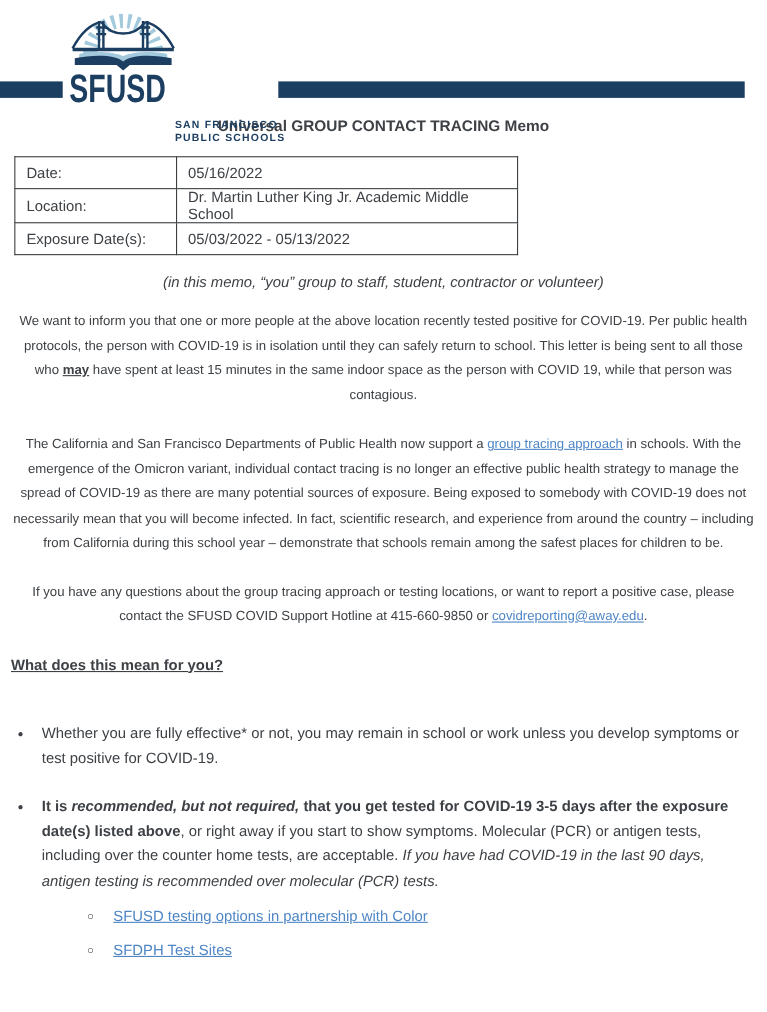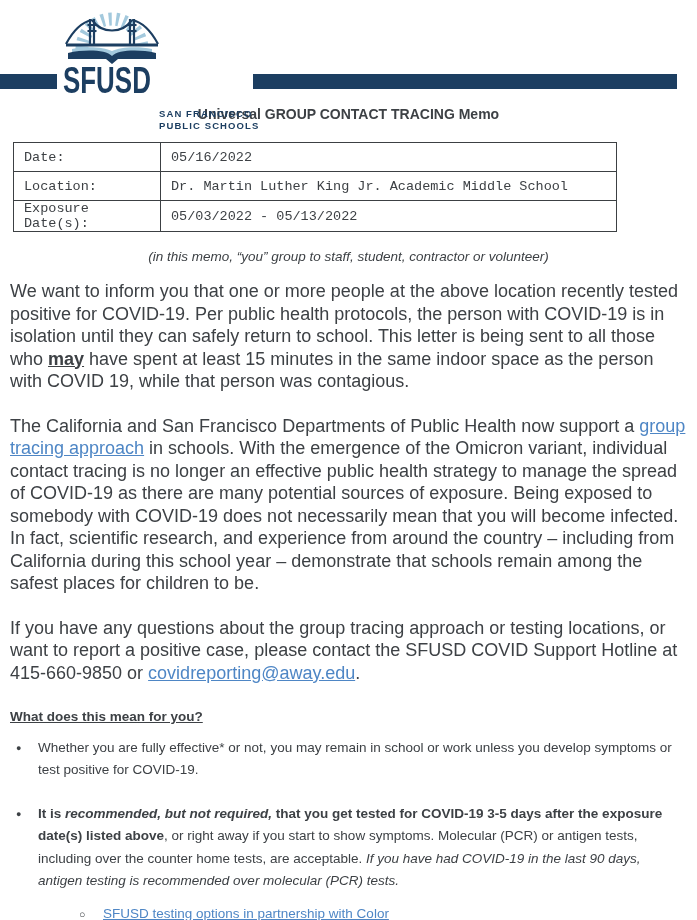--- a/index.html
+++ b/index.html
@@ -37,50 +37,50 @@
   
   .content{padding:0 10px;}
   .doc-title{
     margin-top:4px;
     text-align:center;
     font-size:14px;font-weight:700;
   }
   table.info{
     border-collapse:collapse;
     margin:20px 0 0 3px;
-    width:604px;
+    width:458px;
     table-layout:fixed;
-    font-family:Liberation Mono, monospace;
   }
   table.info td{
     border:1px solid #3c4043;
     height:28px;
     font-size:13.5px;
     padding:0 6px 0 10px;
     vertical-align:middle;
   }
   td.lbl{width:130px;}
   td.val{padding-left:15px;}
   .memo-note{
     margin-top:17px;
     text-align:center;
     font-style:italic;
     font-size:13.5px;
   }
   .para{
     margin:0 0 22px 0;
-    font-size:18px;
+    font-size:12px;
     line-height:22.5px;
+    text-align:center;
   }
   .para.first{margin-top:16px;}
   .section-heading{
     font-size:13.5px;font-weight:700;
     text-decoration:underline;
     line-height:22.5px;
-    margin:0 0 8px 0;
+    margin:0 0 40px 0;
   }
   .doclink{color:var(--link);text-decoration:underline;cursor:pointer;}
   
   .blist{margin:0;}
   .li{display:flex;font-size:13.5px;line-height:22.5px;margin:0 0 21px 0;}
   .li .marker{flex:0 0 22px;padding-left:6px;font-size:9px;line-height:22.5px;}
   .li .li-text{flex:1;}
   .subli{display:flex;font-size:13.5px;line-height:22.5px;margin:0 0 8px 69px;}
   .subli .marker{flex:0 0 24px;font-size:10.5px;line-height:22.5px;}
 </style>

